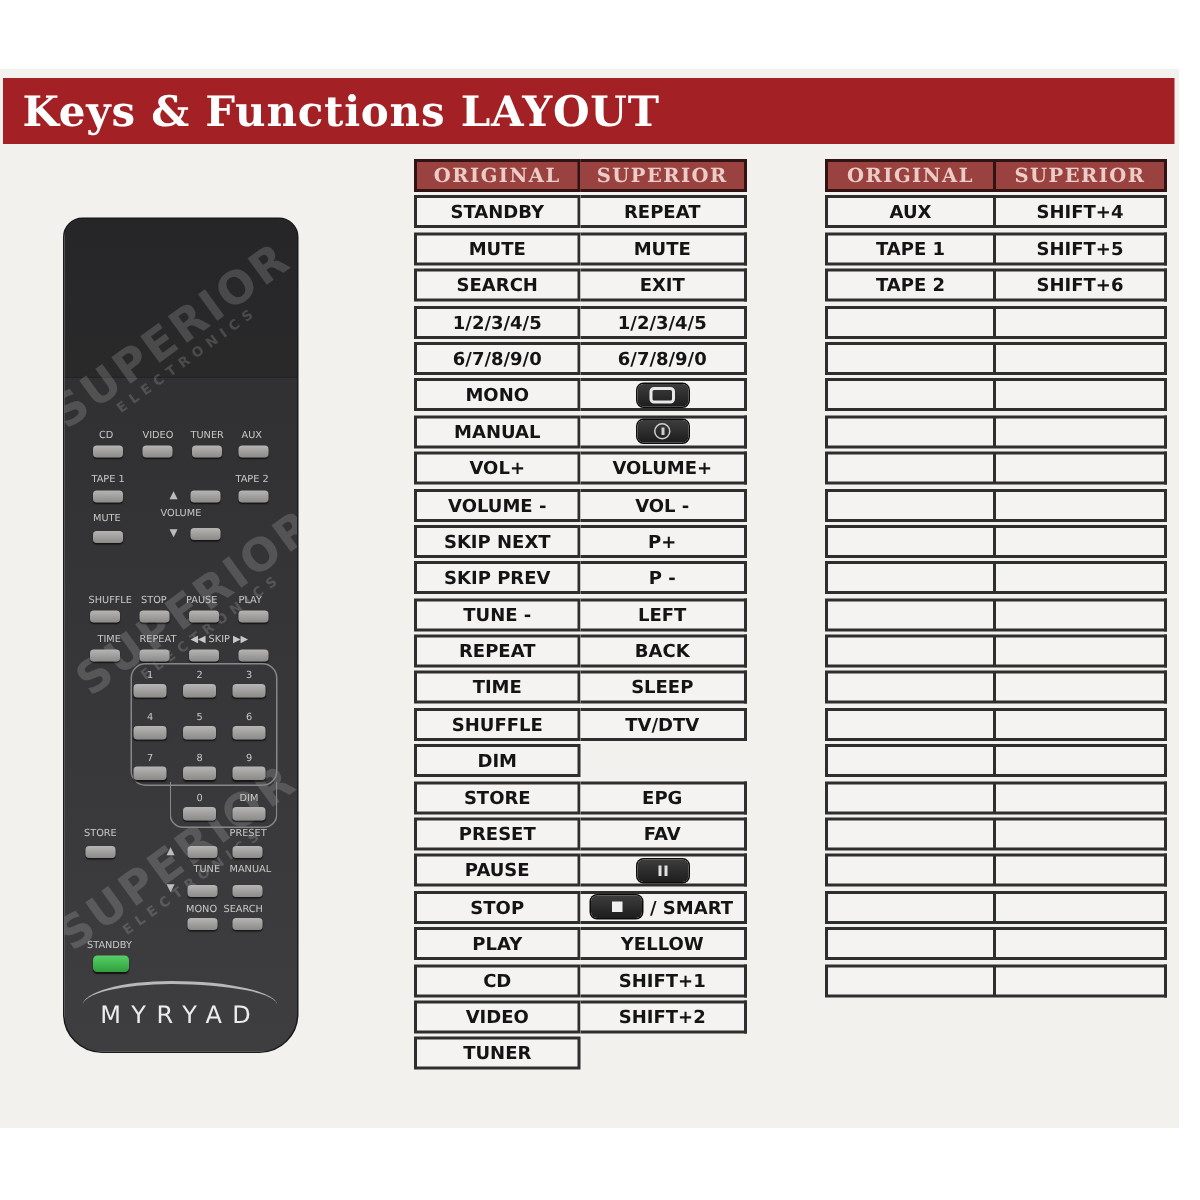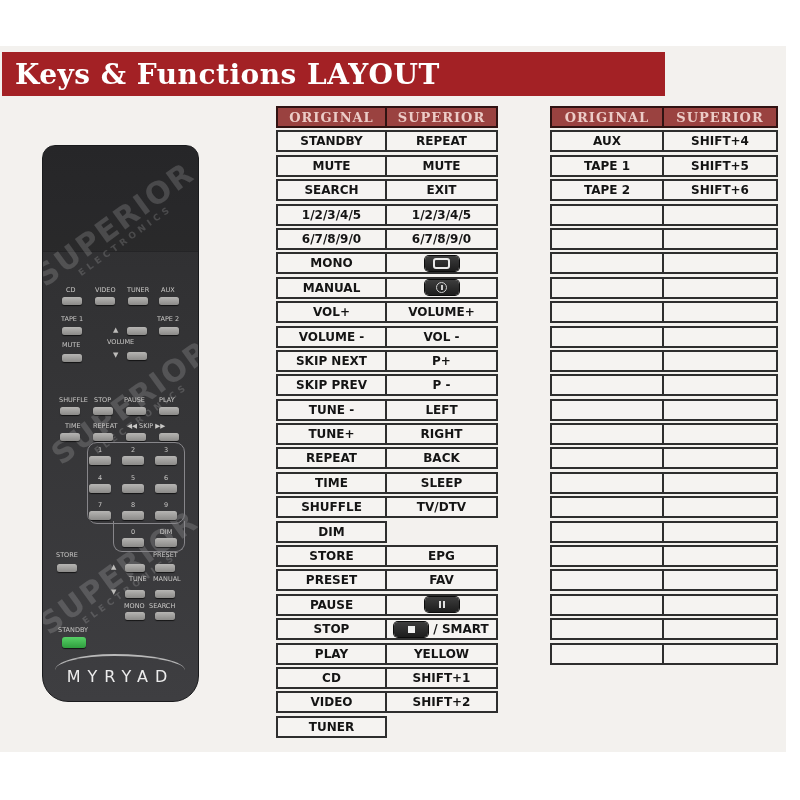--- a/index.html
+++ b/index.html
@@ -7,21 +7,21 @@
     --hdr-bg:#9a4240;
     --hdr-text:#ecccc7;
     --border:#2e2e2e;
     --cell-bg:#f5f3f1;
     --content-bg:#f3f1ee;
   }
   html,body{margin:0;padding:0;background:#ffffff;}
   .page{position:relative;width:800px;height:800px;background:#ffffff;overflow:hidden;
         font-family:"DejaVu Sans",sans-serif;}
   .content{position:absolute;left:0;top:46px;width:786px;height:706px;background:var(--content-bg);}
-  .banner{position:absolute;left:2px;top:6px;width:663px;height:44px;background:var(--banner-red);
+  .banner{position:absolute;left:2px;top:6px;width:781px;height:44px;background:var(--banner-red);
           display:flex;align-items:center;}
   .banner h1{margin:0 0 0 13px;font-family:"DejaVu Serif",serif;font-weight:bold;
              font-size:28px;color:#ffffff;letter-spacing:0.5px;}
   
   .map-table{position:absolute;top:60px;}
   .t-left{left:241px;width:257px;}
   .t-right{left:515px;width:263px;}
   .trow{display:flex;margin-bottom:2.4px;margin-left:35px;}
   .cell{box-sizing:border-box;width:50%;height:22px;display:flex;align-items:center;justify-content:center;
         background:var(--cell-bg);border:2px solid var(--border);border-left:none;
@@ -229,24 +229,20 @@
         </div>
         <div class="trow">
           <div class="cell">SKIP PREV</div>
           <div class="cell">P -</div>
         </div>
         <div class="trow">
           <div class="cell">TUNE -</div>
           <div class="cell">LEFT</div>
         </div>
         <div class="trow">
-          <div class="cell">TUNE+</div>
-          <div class="cell">RIGHT</div>
-        </div>
-        <div class="trow">
           <div class="cell">REPEAT</div>
           <div class="cell">BACK</div>
         </div>
         <div class="trow">
           <div class="cell">TIME</div>
           <div class="cell">SLEEP</div>
         </div>
         <div class="trow">
           <div class="cell">SHUFFLE</div>
           <div class="cell">TV/DTV</div>

